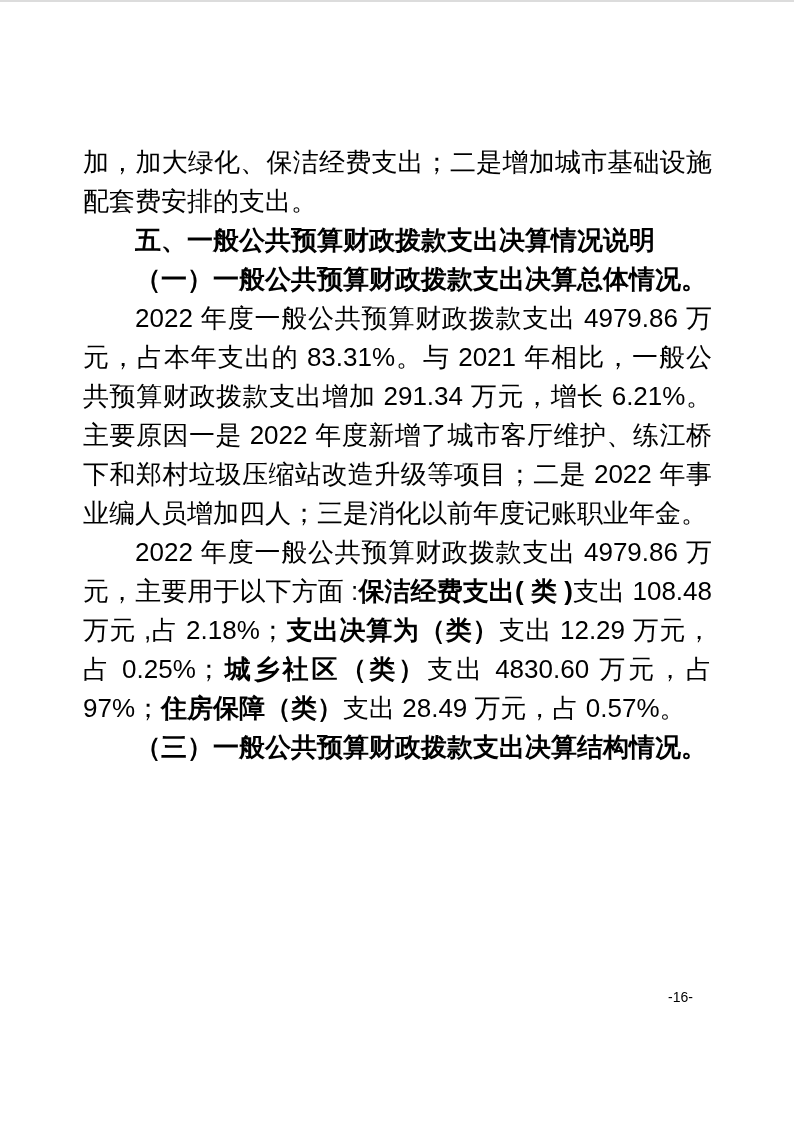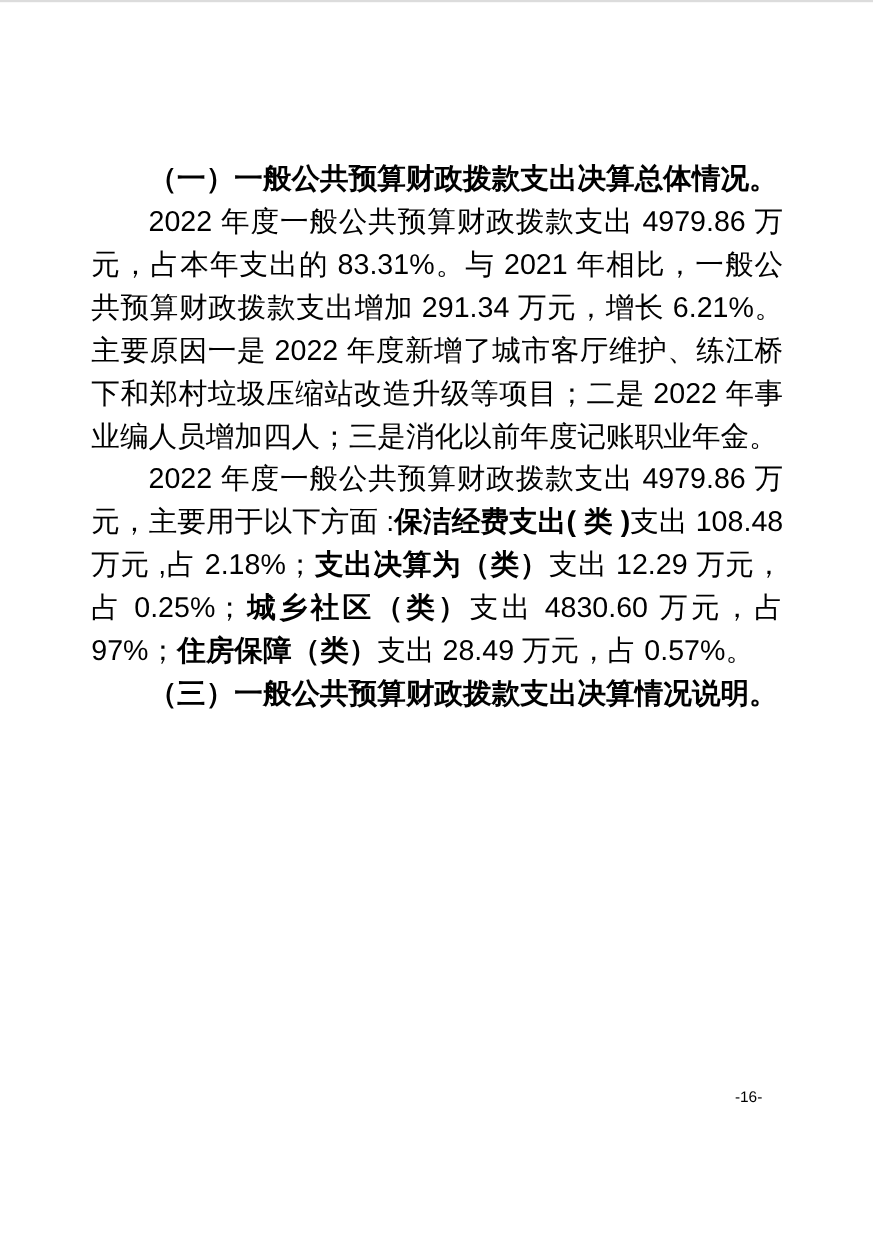--- a/index.html
+++ b/index.html
@@ -57,20 +57,22 @@
     color: #000000;
   }
 </style>
 </head>
 <body>
 
 <div class="doc-page">
   <div class="top-edge"></div>
 
   <div class="content">
+    <p class="no-indent"><span>加，加大绿化、保洁经费支出；二是增加城市基础设施配套费安排的支出。</span></p>
+    <p class="heading"><span class="bold">五、一般公共预算财政拨款支出决算情况说明</span></p>
     <p class="heading"><span class="bold">（一）一般公共预算财政拨款支出决算总体情况。</span></p>
     <p><span>2022 年度一般公共预算财政拨款支出 4979.86 万元，占本年支出的 83.31%。与 2021 年相比，一般公共预算财政拨款支出增加 291.34 万元，增长 6.21%。主要原因一是 2022 年度新增了城市客厅维护、练江桥下和郑村垃圾压缩站改造升级等项目；二是 2022 年事业编人员增加四人；三是消化以前年度记账职业年金。</span></p>
     <p><span>2022 年度一般公共预算财政拨款支出 4979.86 万元，主要用于以下方面 :</span><span class="bold">保洁经费支出( 类 )</span><span>支出 108.48 万元 ,占 2.18%；</span><span class="bold">支出决算为（类）</span><span>支出 12.29 万元，占 0.25%；</span><span class="bold">城乡社区（类）</span><span>支出 4830.60 万元，占 97%；</span><span class="bold">住房保障（类）</span><span>支出 28.49 万元，占 0.57%。</span></p>
-    <p class="heading"><span class="bold">（三）一般公共预算财政拨款支出决算情况说明。</span></p>
+    <p class="heading"><span class="bold">（三）一般公共预算财政拨款支出决算结构情况。</span></p>
   </div>
 
   <div class="footer">-16-</div>
 </div>
 
 </body></html>

